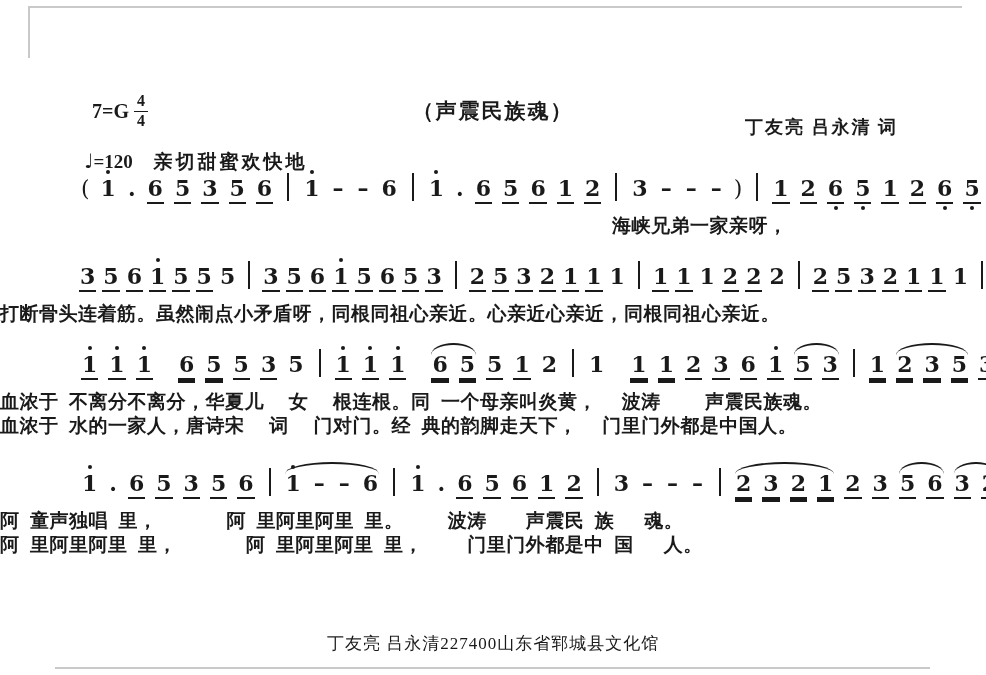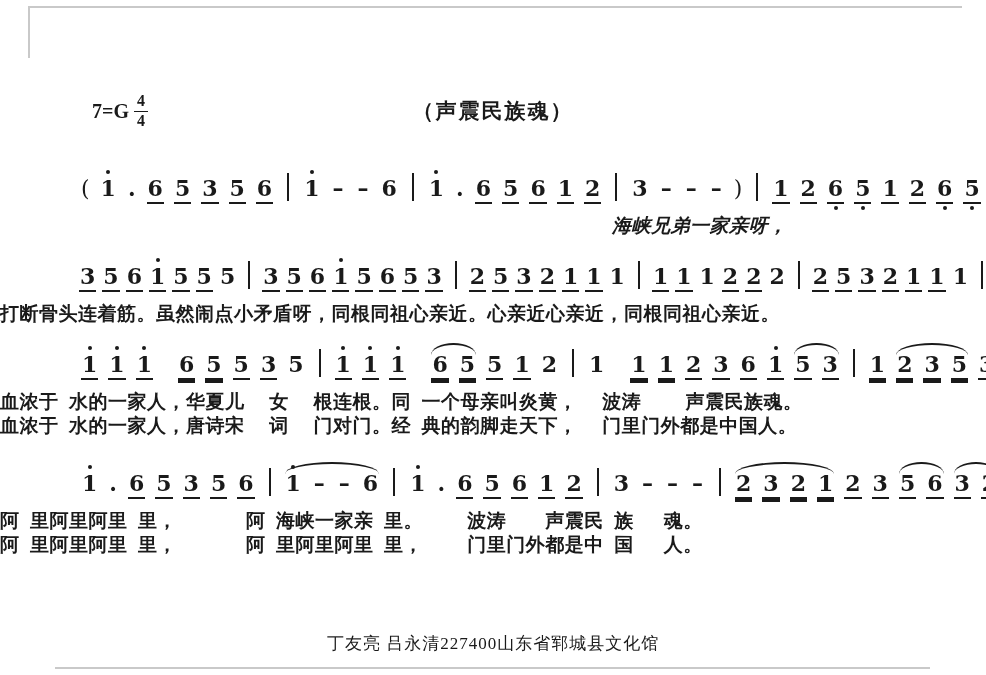--- a/index.html
+++ b/index.html
@@ -52,21 +52,21 @@
   .bar { display:inline-block; width:2px; height:28px; background:#1a1a1a;
     margin:0 9px; vertical-align:-5px; }
   .gap { display:inline-block; width:15px; }
   .slur { display:inline-block; position:relative; }
   .slur::before { content:""; position:absolute; left:5px; right:5px; top:-3px; height:10px;
     border-top:2px solid #1a1a1a; border-radius:50% 50% 0 0 / 100% 100% 0 0; }
 
   
   .lyric { font-size:19px; font-weight:700; line-height:24px;
     white-space:pre; letter-spacing:0.5px; }
-  .lyric.right { margin-left:612px;font-style:italic; }
+  .lyric.right { margin-left:612px; }
 
   
   .footer { position:absolute; bottom:20px; left:0; right:0; text-align:center;
     font-size:17px; font-weight:400; letter-spacing:1px; }
 </style>
 </head>
 <body>
 
 <div class="sheet">
   <div class="edge top"></div>
@@ -77,41 +77,46 @@
 
   <div class="keysig">
     <span>7=G</span>
     <span class="ts">
       <b class="num">4</b>
       <b class="den">4</b>
     </span>
   </div>
 
   <div class="credits">
+    <div>丁友亮 吕永清 词</div>
   </div>
 
+  <div class="tempo">
+    <span class="qnote">♩</span><span>=120</span>
+    <span class="mood">亲切甜蜜欢快地</span>
+  </div>
 
   <main>
     <section class="system">
       <div class="notes wide"><span class="note paren"><span class="txt">(</span></span><span class="note"><span class="txt">1</span><i class="od above"></i></span><span class="note aug"><span class="txt">.</span></span><span class="note u1"><span class="txt">6</span></span><span class="note u1"><span class="txt">5</span></span><span class="note u1"><span class="txt">3</span></span><span class="note u1"><span class="txt">5</span></span><span class="note u1"><span class="txt">6</span></span><span class="bar"></span><span class="note"><span class="txt">1</span><i class="od above"></i></span><span class="note dash"><span class="txt">–</span></span><span class="note dash"><span class="txt">–</span></span><span class="note"><span class="txt">6</span></span><span class="bar"></span><span class="note"><span class="txt">1</span><i class="od above"></i></span><span class="note aug"><span class="txt">.</span></span><span class="note u1"><span class="txt">6</span></span><span class="note u1"><span class="txt">5</span></span><span class="note u1"><span class="txt">6</span></span><span class="note u1"><span class="txt">1</span></span><span class="note u1"><span class="txt">2</span></span><span class="bar"></span><span class="note"><span class="txt">3</span></span><span class="note dash"><span class="txt">–</span></span><span class="note dash"><span class="txt">–</span></span><span class="note dash"><span class="txt">–</span></span><span class="note paren"><span class="txt">)</span></span><span class="bar"></span><span class="note u1"><span class="txt">1</span></span><span class="note u1"><span class="txt">2</span></span><span class="note u1"><span class="txt">6</span><i class="od below"></i></span><span class="note u1"><span class="txt">5</span><i class="od below"></i></span><span class="note u1"><span class="txt">1</span></span><span class="note u1"><span class="txt">2</span></span><span class="note u1"><span class="txt">6</span><i class="od below"></i></span><span class="note u1"><span class="txt">5</span><i class="od below"></i></span></div>
       <div class="lyric right">海峡兄弟一家亲呀，</div>
     </section>
 
     <section class="system">
       <div class="notes"><span class="note u1"><span class="txt">3</span></span><span class="note u1"><span class="txt">5</span></span><span class="note u1"><span class="txt">6</span></span><span class="note u1"><span class="txt">1</span><i class="od above"></i></span><span class="note u1"><span class="txt">5</span></span><span class="note u1"><span class="txt">5</span></span><span class="note"><span class="txt">5</span></span><span class="bar"></span><span class="note u1"><span class="txt">3</span></span><span class="note u1"><span class="txt">5</span></span><span class="note u1"><span class="txt">6</span></span><span class="note u1"><span class="txt">1</span><i class="od above"></i></span><span class="note u1"><span class="txt">5</span></span><span class="note u1"><span class="txt">6</span></span><span class="note u1"><span class="txt">5</span></span><span class="note u1"><span class="txt">3</span></span><span class="bar"></span><span class="note u1"><span class="txt">2</span></span><span class="note u1"><span class="txt">5</span></span><span class="note u1"><span class="txt">3</span></span><span class="note u1"><span class="txt">2</span></span><span class="note u1"><span class="txt">1</span></span><span class="note u1"><span class="txt">1</span></span><span class="note"><span class="txt">1</span></span><span class="bar"></span><span class="note u1"><span class="txt">1</span></span><span class="note u1"><span class="txt">1</span></span><span class="note"><span class="txt">1</span></span><span class="note u1"><span class="txt">2</span></span><span class="note u1"><span class="txt">2</span></span><span class="note"><span class="txt">2</span></span><span class="bar"></span><span class="note u1"><span class="txt">2</span></span><span class="note u1"><span class="txt">5</span></span><span class="note u1"><span class="txt">3</span></span><span class="note u1"><span class="txt">2</span></span><span class="note u1"><span class="txt">1</span></span><span class="note u1"><span class="txt">1</span></span><span class="note"><span class="txt">1</span></span><span class="bar"></span></div>
       <div class="lyric">打断骨头连着筋。虽然闹点小矛盾呀，同根同祖心亲近。心亲近心亲近，同根同祖心亲近。</div>
     </section>
 
     <section class="system s3">
       <div class="notes wide"><span class="note u1"><span class="txt">1</span><i class="od above"></i></span><span class="note u1"><span class="txt">1</span><i class="od above"></i></span><span class="note u1"><span class="txt">1</span><i class="od above"></i></span><span class="gap"></span><span class="note u2"><span class="txt">6</span></span><span class="note u2"><span class="txt">5</span></span><span class="note u1"><span class="txt">5</span></span><span class="note u1"><span class="txt">3</span></span><span class="note"><span class="txt">5</span></span><span class="bar"></span><span class="note u1"><span class="txt">1</span><i class="od above"></i></span><span class="note u1"><span class="txt">1</span><i class="od above"></i></span><span class="note u1"><span class="txt">1</span><i class="od above"></i></span><span class="gap"></span><span class="slur"><span class="note u2"><span class="txt">6</span></span><span class="note u2"><span class="txt">5</span></span></span><span class="note u1"><span class="txt">5</span></span><span class="note u1"><span class="txt">1</span></span><span class="note"><span class="txt">2</span></span><span class="bar"></span><span class="note"><span class="txt">1</span></span><span class="gap"></span><span class="note u2"><span class="txt">1</span></span><span class="note u2"><span class="txt">1</span></span><span class="note u1"><span class="txt">2</span></span><span class="note u1"><span class="txt">3</span></span><span class="note u1"><span class="txt">6</span></span><span class="note u1"><span class="txt">1</span><i class="od above"></i></span><span class="slur"><span class="note u1"><span class="txt">5</span></span><span class="note u1"><span class="txt">3</span></span></span><span class="bar"></span><span class="note u2"><span class="txt">1</span></span><span class="slur"><span class="note u2"><span class="txt">2</span></span><span class="note u2"><span class="txt">3</span></span><span class="note u2"><span class="txt">5</span></span></span><span class="note u1"><span class="txt">3</span></span></div>
-      <div class="lyric">血浓于  水的一家人，华夏儿　 女　 根连根。同  一个母亲叫炎黄，　 波涛　　 声震民族魂。</div>
+      <div class="lyric">血浓于  不离分不离分，华夏儿　 女　 根连根。同  一个母亲叫炎黄，　 波涛　　 声震民族魂。</div>
       <div class="lyric">血浓于  水的一家人，唐诗宋　 词　 门对门。经  典的韵脚走天下，　 门里门外都是中国人。</div>
     </section>
 
     <section class="system">
       <div class="notes wide"><span class="note"><span class="txt">1</span><i class="od above"></i></span><span class="note aug"><span class="txt">.</span></span><span class="note u1"><span class="txt">6</span></span><span class="note u1"><span class="txt">5</span></span><span class="note u1"><span class="txt">3</span></span><span class="note u1"><span class="txt">5</span></span><span class="note u1"><span class="txt">6</span></span><span class="bar"></span><span class="slur"><span class="note"><span class="txt">1</span><i class="od above"></i></span><span class="note dash"><span class="txt">–</span></span><span class="note dash"><span class="txt">–</span></span><span class="note"><span class="txt">6</span></span></span><span class="bar"></span><span class="note"><span class="txt">1</span><i class="od above"></i></span><span class="note aug"><span class="txt">.</span></span><span class="note u1"><span class="txt">6</span></span><span class="note u1"><span class="txt">5</span></span><span class="note u1"><span class="txt">6</span></span><span class="note u1"><span class="txt">1</span></span><span class="note u1"><span class="txt">2</span></span><span class="bar"></span><span class="note"><span class="txt">3</span></span><span class="note dash"><span class="txt">–</span></span><span class="note dash"><span class="txt">–</span></span><span class="note dash"><span class="txt">–</span></span><span class="bar"></span><span class="slur"><span class="note u2"><span class="txt">2</span></span><span class="note u2"><span class="txt">3</span></span><span class="note u2"><span class="txt">2</span></span><span class="note u2"><span class="txt">1</span></span></span><span class="note u1"><span class="txt">2</span></span><span class="note u1"><span class="txt">3</span></span><span class="slur"><span class="note u1"><span class="txt">5</span></span><span class="note u1"><span class="txt">6</span></span></span><span class="slur"><span class="note u1"><span class="txt">3</span></span><span class="note u1"><span class="txt">2</span></span></span></div>
-      <div class="lyric">阿  里阿里阿里  里，　　　  阿  海峡一家亲  里。　　 波涛　　声震民  族　  魂。</div>
+      <div class="lyric">阿  童声独唱  里，　　　  阿  里阿里阿里  里。　　 波涛　　声震民  族　  魂。</div>
       <div class="lyric">阿  里阿里阿里  里，　　　  阿  里阿里阿里  里，　　 门里门外都是中  国　  人。</div>
     </section>
   </main>
 
   <div class="footer">丁友亮  吕永清227400山东省郓城县文化馆</div>
 </div>
 
 </body></html>

